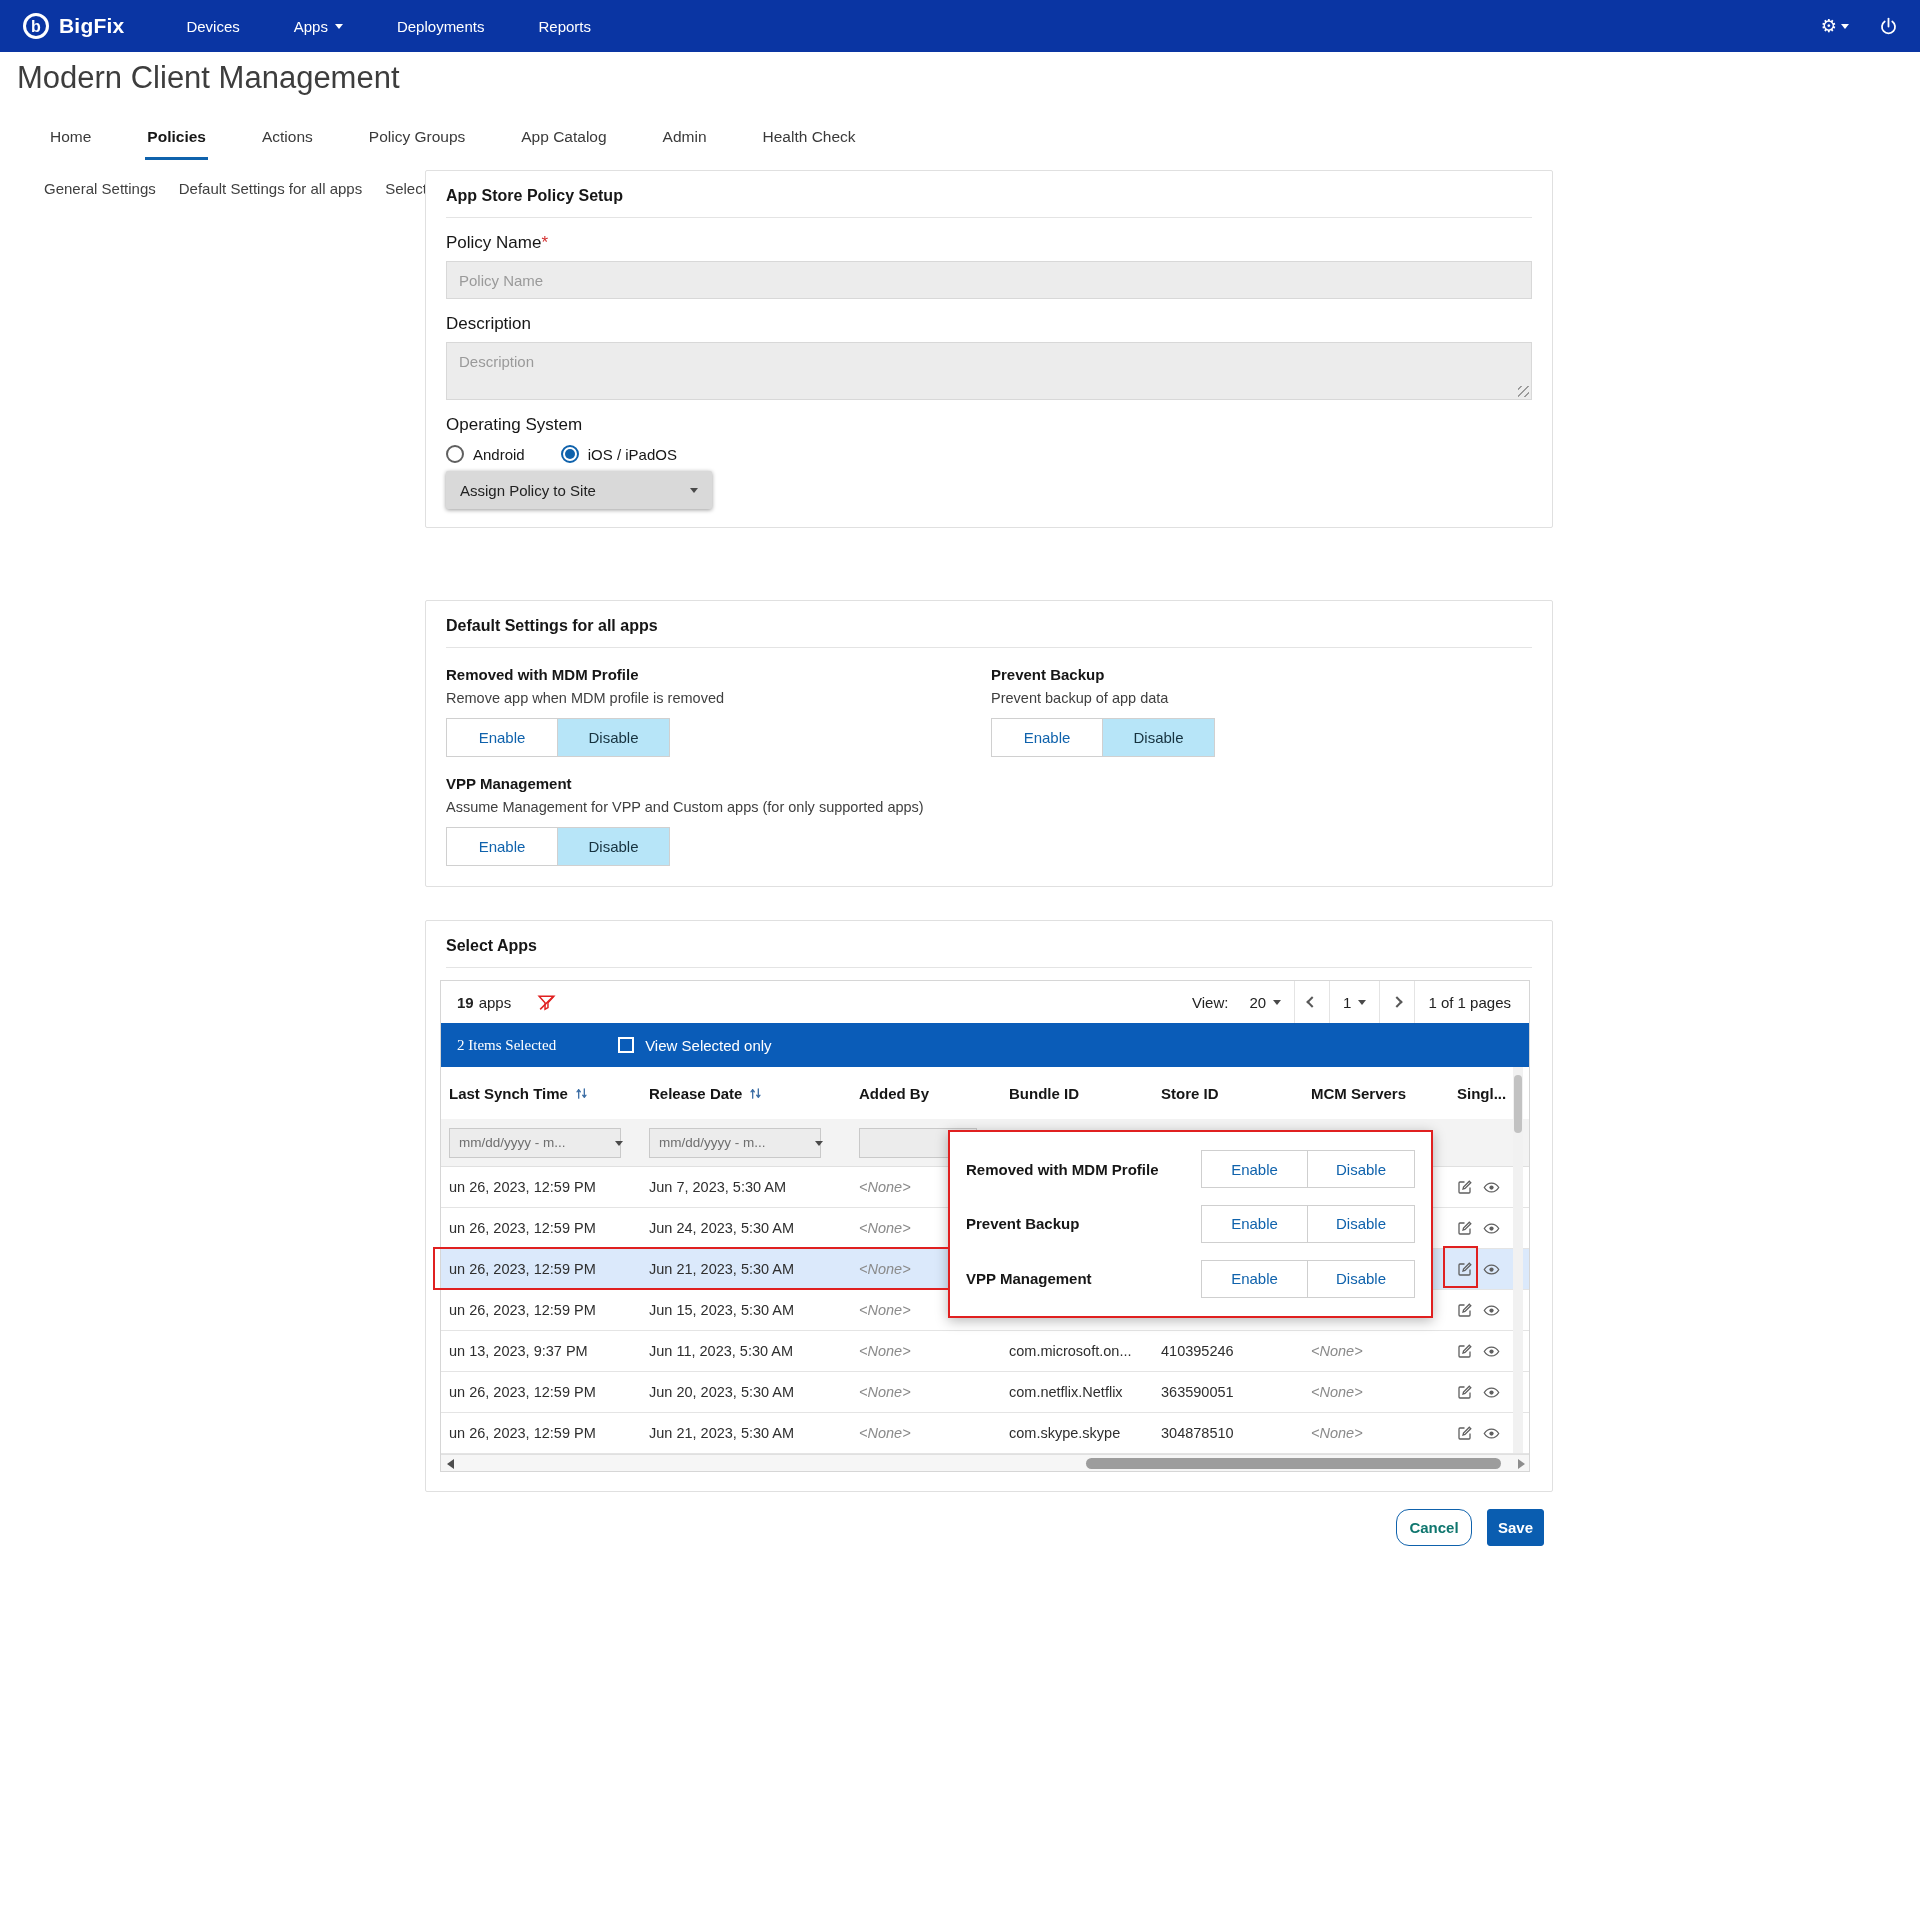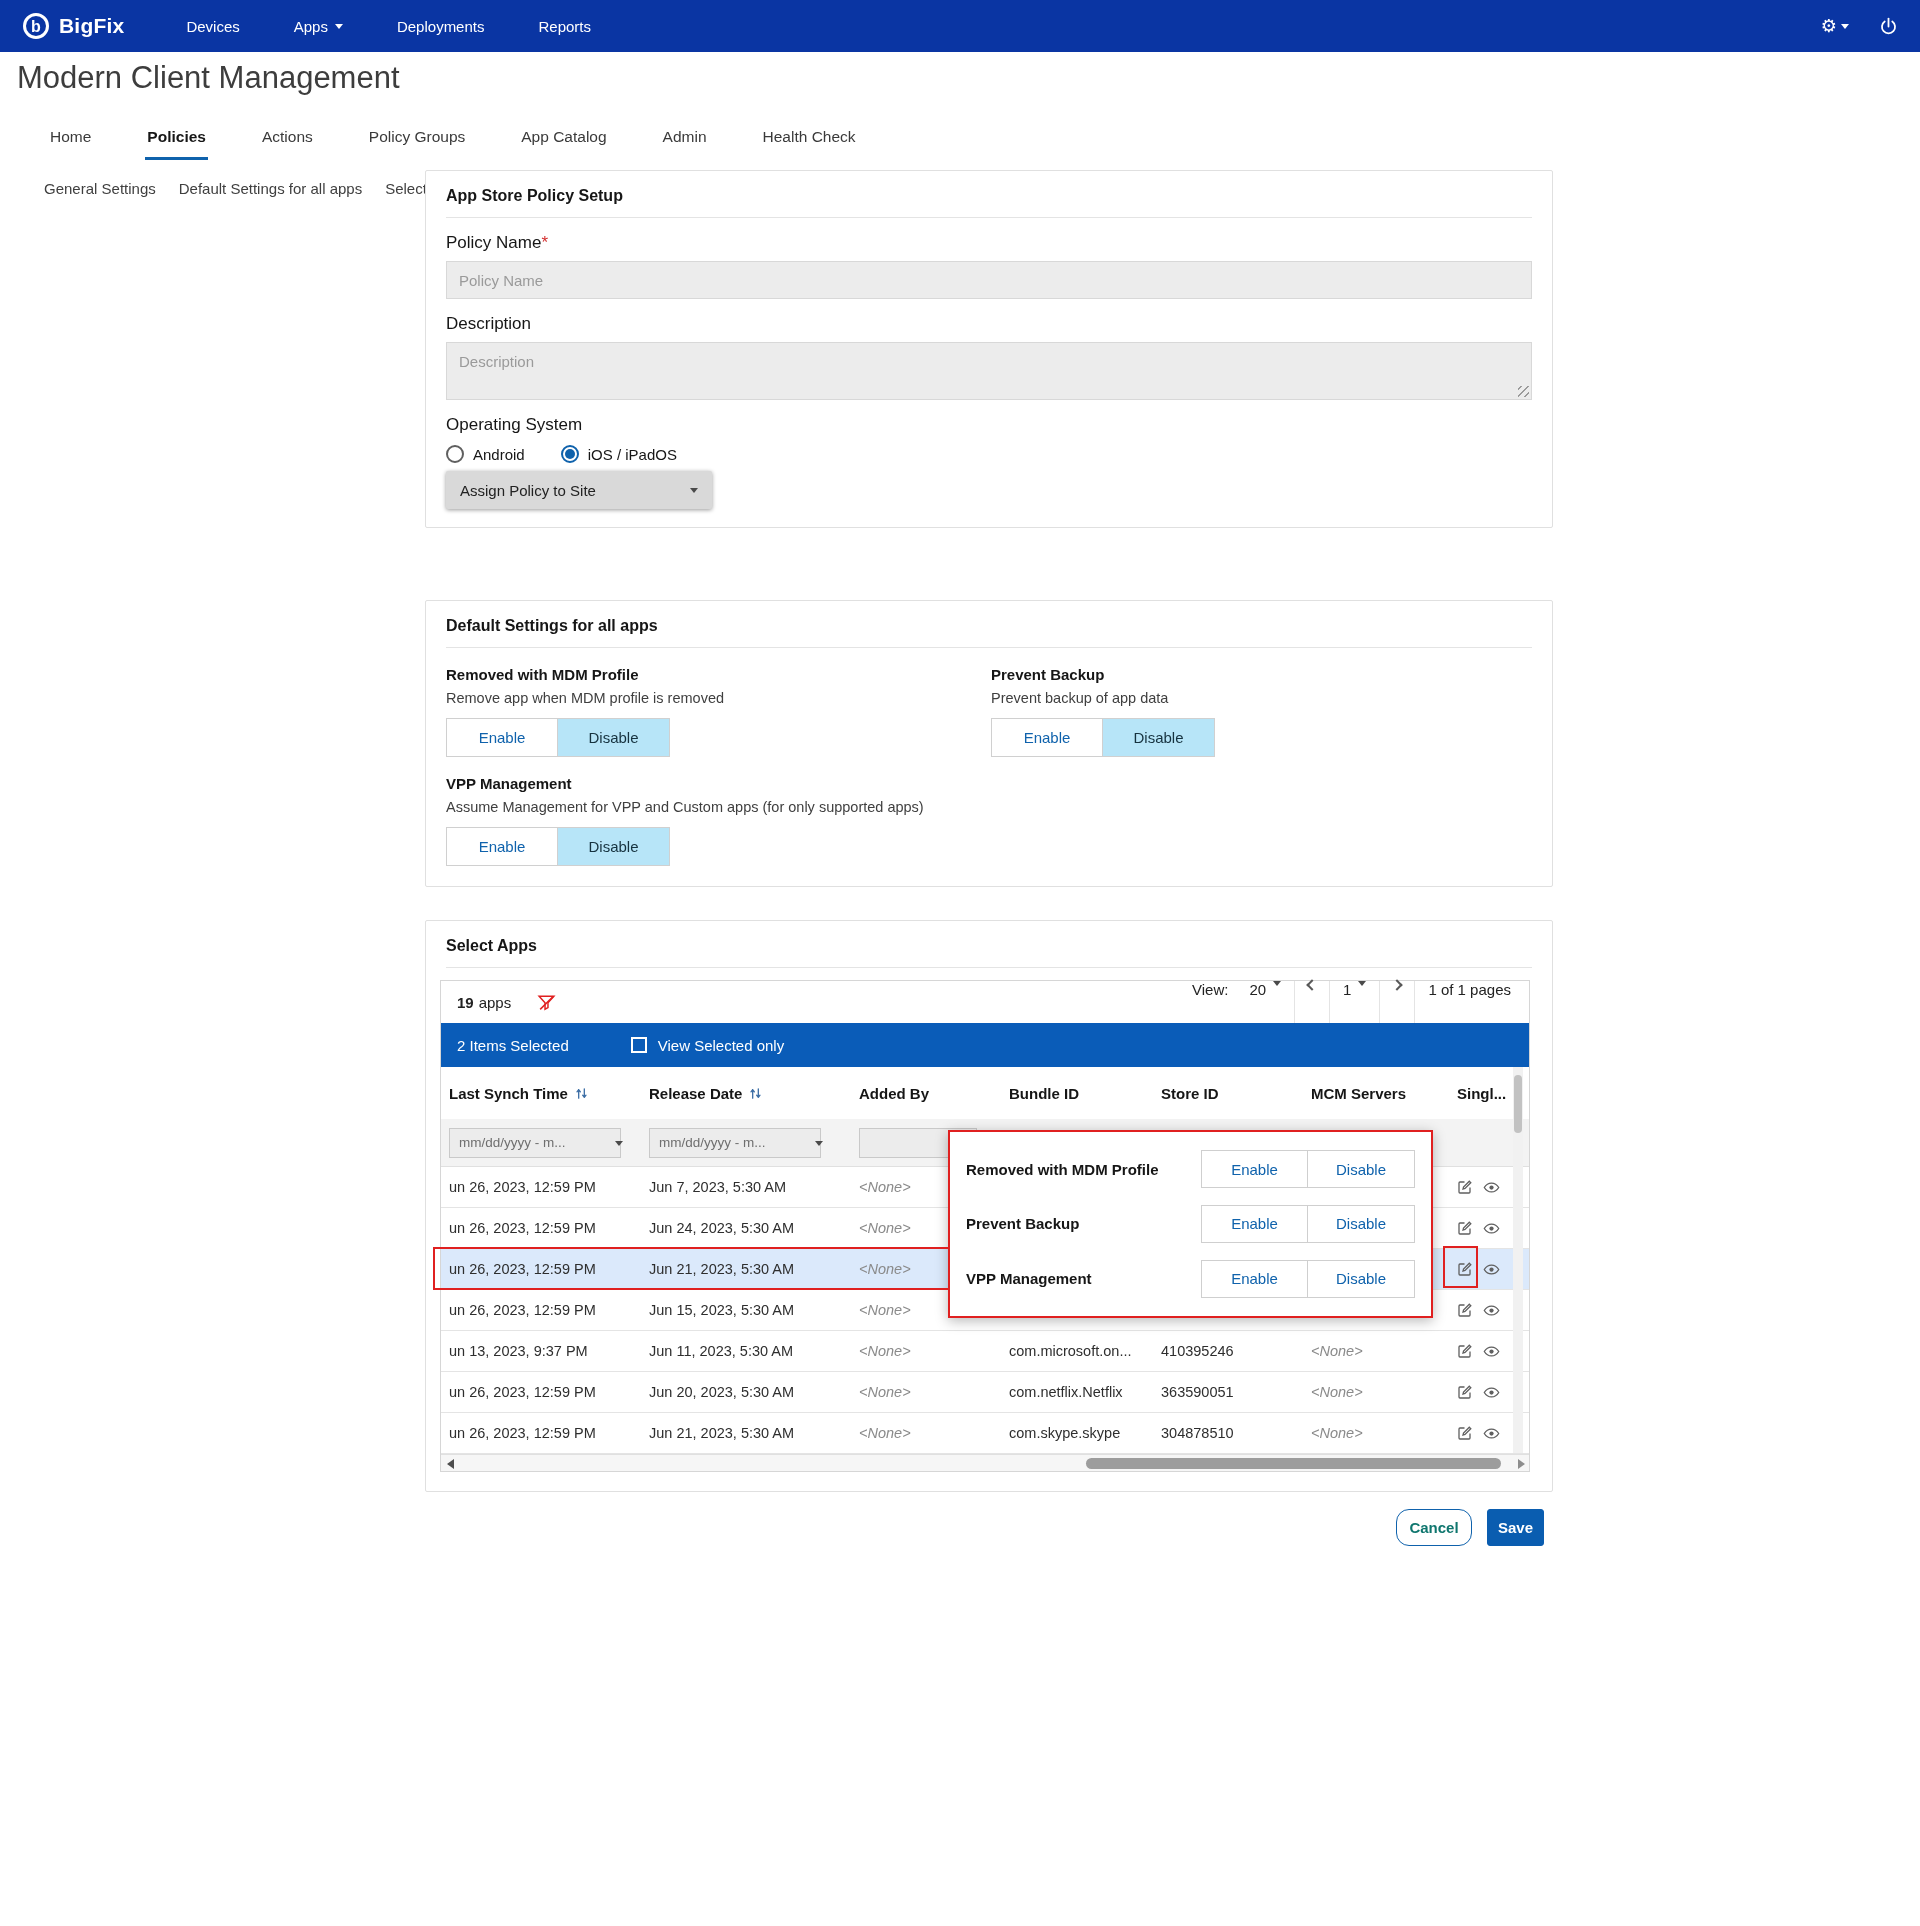--- a/index.html
+++ b/index.html
@@ -56,28 +56,28 @@
   .opt-enable { background:#fff; color:#0f62ac; border-right:1px solid #d0d0d0; }
   .opt-disable { background:#b7e5f8; color:#16323f; }
 
   
   .table-wrap { position:relative; margin:12px 14px 0; border:1px solid #d6d6d6; width:1090px; }
   .tbl-toolbar { height:42px; display:flex; align-items:center; padding:0 0 0 16px; font-size:15px; color:#222; }
   .count-num { font-weight:bold; }
   .count-label { margin-left:5px; }
   .funnel { margin-left:26px; cursor:pointer; display:flex; }
   .pager { margin-left:auto; display:flex; align-items:center; height:100%; }
-  .seg { display:flex; gap:7px; padding:0 13px; height:100%; border-left:1px solid #e4e4e4; font-size:15px; color:#222; }
+  .seg { display:flex; align-items:center; gap:7px; padding:0 13px; height:100%; border-left:1px solid #e4e4e4; font-size:15px; color:#222; }
   .seg.first { border-left:none; }
   .chev { width:8px; height:8px; border-left:2px solid #585858; border-bottom:2px solid #585858; display:inline-block; cursor:pointer; }
   .chev.left { transform:rotate(45deg); }
   .chev.right { transform:rotate(-135deg); }
 
   .sel-bar { height:44px; background:#0a5cb8; color:#fff; display:flex; align-items:center; padding:0 16px; font-size:15px; }
-  .sel-count { font-weight:normal; }
+  .sel-count { font-weight:normal;font-family:Liberation Serif, serif; }
   .cb { width:16px; height:16px; border:2px solid #fff; margin-left:62px; margin-right:11px; cursor:pointer; background:transparent; }
 
   .grid-row { display:grid; grid-template-columns:200px 210px 150px 152px 150px 146px 1fr; align-items:center; }
   .thead { height:52px; background:#fff; }
   .th { font-size:15px; font-weight:bold; color:#161616; padding-left:8px; display:flex; align-items:center; gap:6px; }
   .sort-ic { cursor:pointer; display:flex; }
   .filter-row { height:48px; background:#f3f3f3; border-bottom:1px solid #e0e0e0; }
   .f-cell { padding-left:8px; position:relative; }
   .date-filter { width:172px; height:30px; background:#ececec; border:1px solid #c9c9c9; font-size:13.5px; color:#6f6f6f; padding:0 22px 0 9px; font-family:"Liberation Sans", sans-serif; }
   .date-filter::placeholder { color:#6f6f6f; }

